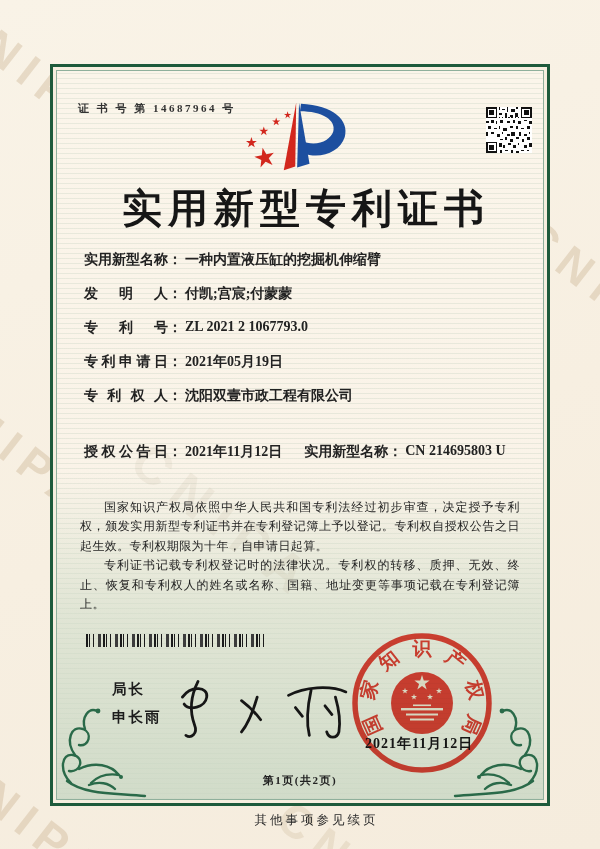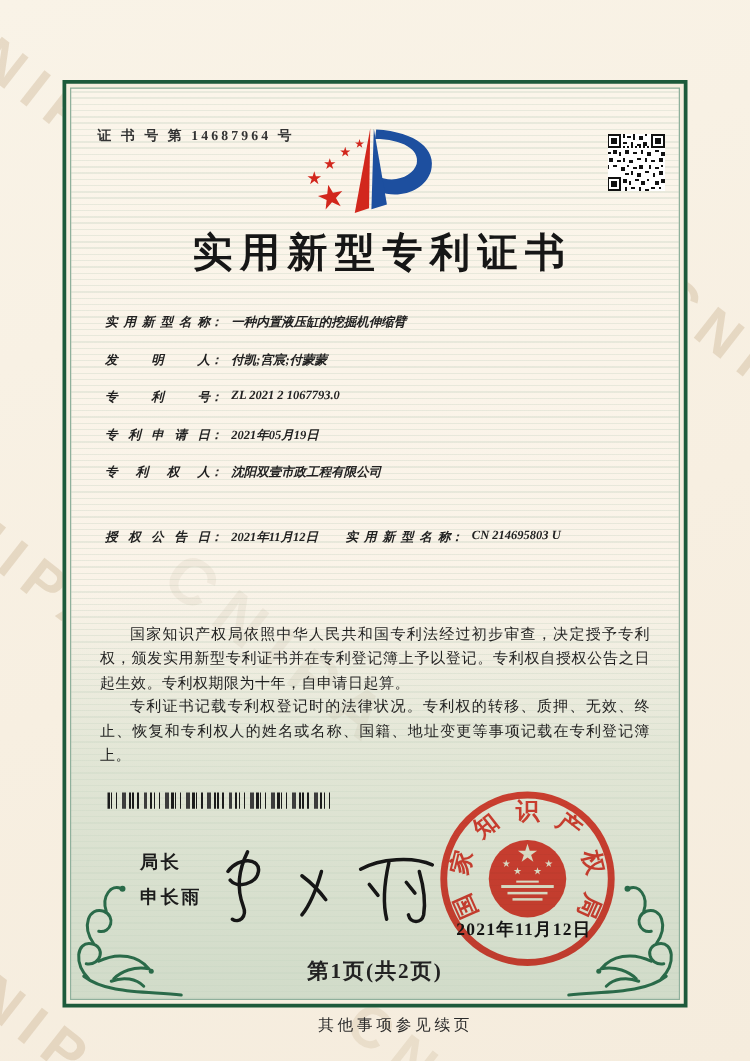--- a/index.html
+++ b/index.html
@@ -14,39 +14,39 @@
   .frame{position:absolute;left:50px;top:64px;width:500px;height:742px;box-sizing:border-box;border:3px solid #1d5a3b;padding:3px;background:#f6eedf;z-index:1;}
   .frame-inner{position:relative;width:100%;height:100%;box-sizing:border-box;border:1px solid #8fb09c;background:
     linear-gradient(180deg,rgba(210,222,202,0) 55%,rgba(206,219,199,.55) 74%,rgba(199,214,194,.78) 100%),
     repeating-linear-gradient(0deg,rgba(125,165,140,.15) 0 1px,rgba(0,0,0,0) 1px 5px),
     linear-gradient(180deg,#fbf5ea 0%,#faf3e8 60%,#f5efe2 100%);
     overflow:hidden;}
   .wm-in{position:absolute;left:58px;top:420px;font-family:"Liberation Sans",sans-serif;font-weight:bold;font-size:52px;letter-spacing:12px;color:rgba(165,150,118,.10);transform:rotate(38deg);}
   .cert-no{position:absolute;left:21px;top:30px;font-size:11px;letter-spacing:2.5px;color:#333;font-weight:600;}
   .qr{position:absolute;right:11px;top:36px;width:46px;height:46px;}
   .logo{position:absolute;left:50%;top:26px;transform:translateX(-50%);width:126px;height:80px;}
-  .title{position:absolute;left:12px;right:0;top:110px;margin:0;text-align:center;font-size:32px;font-weight:bold;letter-spacing:6px;color:#161616;}
-  .fields{position:absolute;left:27px;right:23px;top:180px;font-size:10px;color:#222;font-weight:600;font-style:italic;}
+  .title{position:absolute;left:12px;right:0;top:110px;margin:0;text-align:center;font-size:40px;font-weight:bold;letter-spacing:6px;color:#161616;}
+  .fields{position:absolute;left:27px;right:23px;top:180px;font-size:14px;color:#222;font-weight:600;}
   .frow{margin-bottom:16px;white-space:nowrap;}
   .frow-addr{margin-bottom:10px;}
   .flabel{display:inline-block;width:84px;text-align:justify;text-align-last:justify;vertical-align:top;}
   .fcolon{display:inline-block;width:13px;vertical-align:top;}
   .fvalue{display:inline-block;margin-left:4px;vertical-align:top;white-space:normal;}
   .fvalue-addr{width:336px;line-height:1.45;}
   .grant-row{display:flex;white-space:nowrap;margin-top:38px;}
   .grant-g2{margin-left:22px;}
   .paras{position:absolute;left:23px;right:23px;top:427px;font-size:12px;line-height:1.62;color:#1f1f1f;text-align:justify;letter-spacing:.4px;}
   .paras p{margin:0;text-indent:2em;}
   .barcode{position:absolute;left:29px;top:563px;width:181px;height:13px;background:repeating-linear-gradient(90deg,#1b1b1b 0 2px,rgba(0,0,0,0) 2px 3px,#1b1b1b 3px 4px,rgba(0,0,0,0) 4px 7px,#1b1b1b 7px 8px,rgba(0,0,0,0) 8px 12px,#3c3c3c 12px 15px,rgba(0,0,0,0) 15px 17px);}
   .director{position:absolute;left:27px;top:609px;font-size:14.5px;font-weight:bold;color:#1c1c1c;letter-spacing:2px;margin-left:28px;}
   .director div{margin-bottom:9px;}
   .sig{position:absolute;left:108px;top:592px;width:200px;height:90px;}
   .seal{position:absolute;left:280px;top:547px;width:170px;height:170px;mix-blend-mode:multiply;opacity:.95;}
   .seal-date{position:absolute;left:308px;top:664px;font-size:14px;font-weight:bold;color:#151515;letter-spacing:1px;white-space:nowrap;}
-  .page-ind{position:absolute;left:0;right:0;bottom:11px;text-align:center;font-size:17px;letter-spacing:1.5px;color:#222;font-weight:600;}
+  .page-ind{position:absolute;left:0;right:0;bottom:11px;text-align:center;font-size:11px;letter-spacing:1.5px;color:#222;font-weight:600;}
   .orn{position:absolute;width:92px;height:102px;bottom:-2px;}
   .orn-l{left:-2px;}
   .orn-r{right:-2px;transform:scaleX(-1);}
   .foot-note{position:absolute;left:4px;right:0;top:812px;text-align:center;font-size:12.5px;letter-spacing:3px;color:#2a2a2a;z-index:1;padding-left:29px;}
 </style>
 </head>
 <body>
 
 <div class="page">
 

